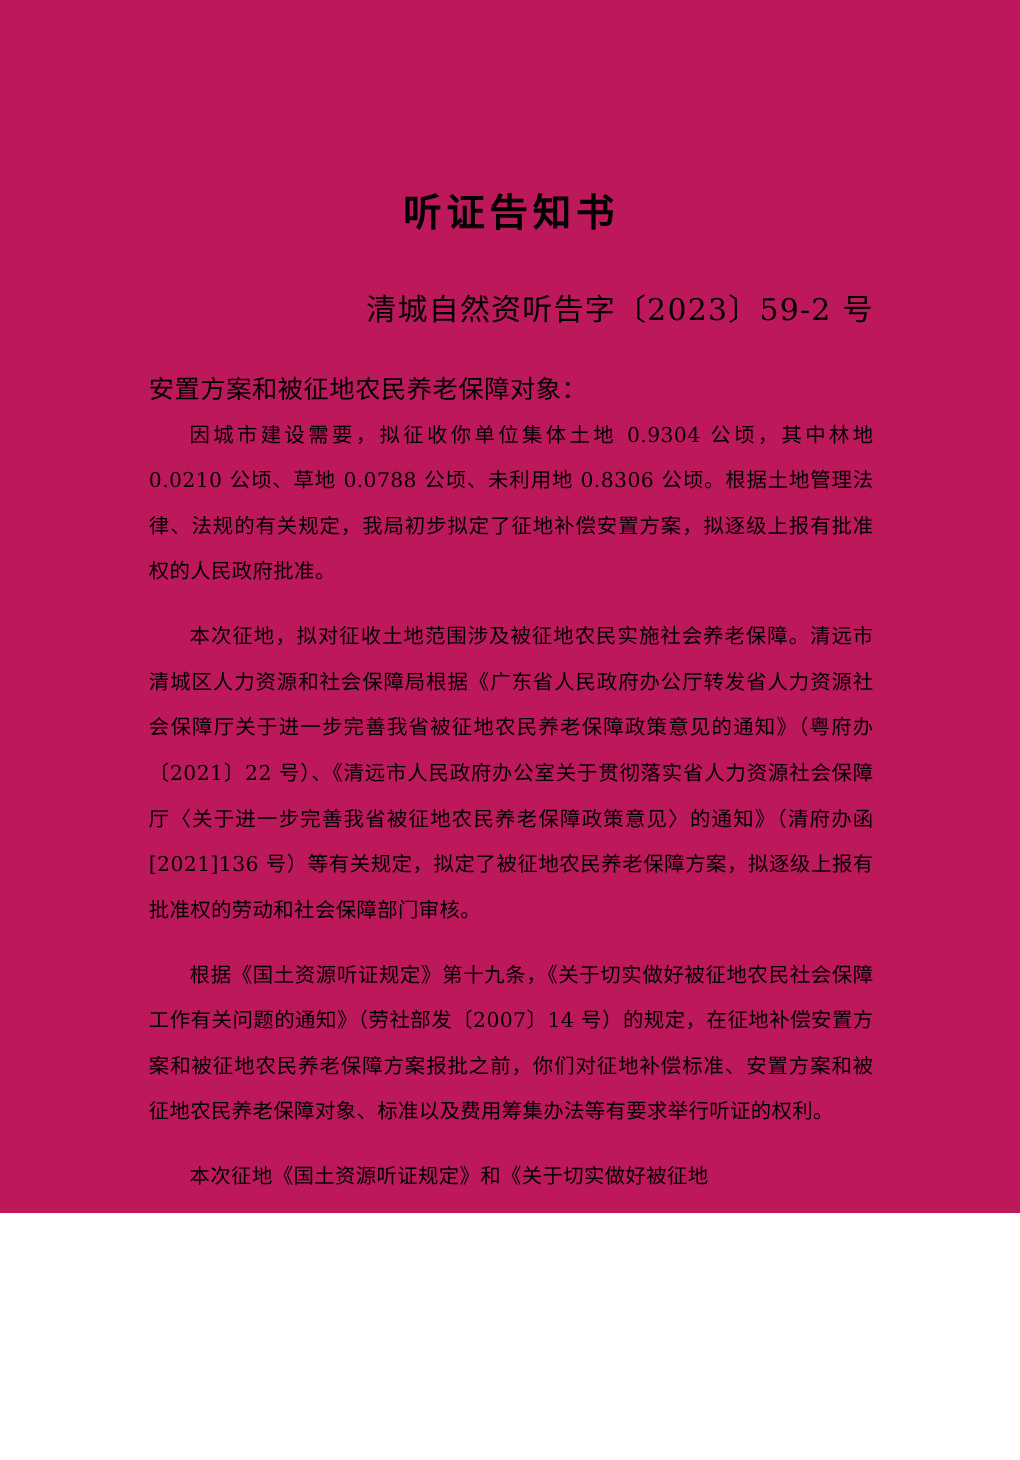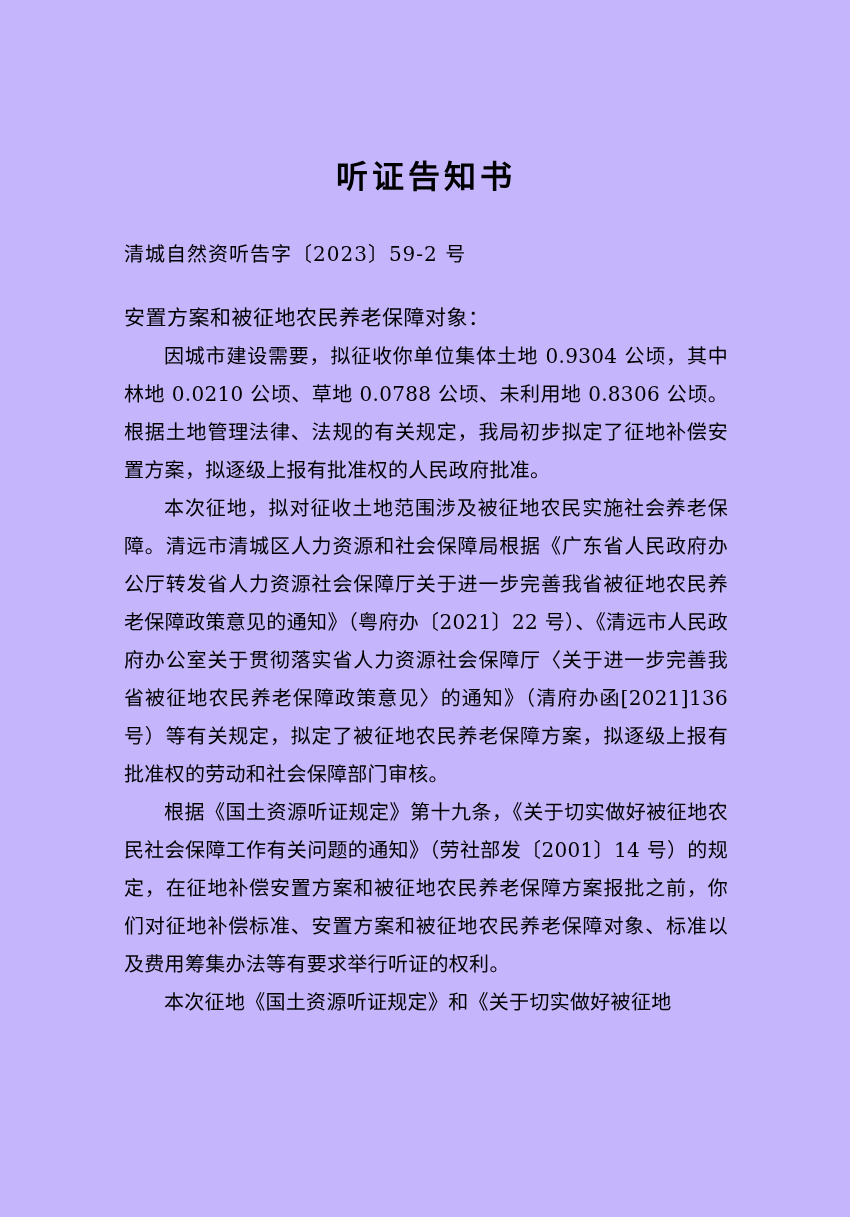--- a/index.html
+++ b/index.html
@@ -8,69 +8,69 @@
     padding: 0;
     background: #ffffff;
   }
   body {
     font-family: "DejaVu Sans", "Liberation Sans", sans-serif;
     color: #000000;
   }
   .page {
     position: relative;
     width: 850px;
-    height: 1217px;
-    background: #c4b5fd;
+    height: 1011px;
+    background: #be185d;
     overflow: hidden;
     box-sizing: border-box;
   }
   .doc-body {
     position: absolute;
     left: 124px;
     top: 0;
     width: 604px;
   }
   .doc-title {
     text-align: center;
     font-size: 32px;
     font-weight: bold;
     letter-spacing: 4px;
     line-height: 1.2;
     margin: 0;
     padding-top: 158px;
     font-family: "DejaVu Sans", "Liberation Sans", sans-serif;
   }
   .doc-number {
-    text-align: left;
-    font-size: 20px;
+    text-align: right;
+    font-size: 25px;
     letter-spacing: 1px;
     margin: 0;
     padding-top: 42px;
     font-family: "DejaVu Serif", "Liberation Serif", serif;
   }
   .recipient {
     font-size: 21px;
     line-height: 38px;
     margin: 0;
     padding-top: 32px;
     letter-spacing: 0.5px;
     font-family: "DejaVu Serif", "Liberation Serif", serif;
   }
   .para {
-    font-size: 20px;
+    font-size: 17px;
     line-height: 38px;
     margin: 0;
     text-align: justify;
     text-justify: inter-character;
     text-indent: 2em;
     letter-spacing: 0.3px;
     font-family: "DejaVu Serif", "Liberation Serif", serif;
   }
   .para + .para {
-    margin-top: 0;
+    margin-top: 16px;
   }
   .para-clipped {
     max-height: 38px;
     overflow: hidden;
   }
 </style>
 </head>
 <body>
 
 <div class="page">
@@ -79,18 +79,18 @@
     <h1 class="doc-title">听证告知书</h1>
 
     <div class="doc-number">清城自然资听告字〔2023〕59-2 号</div>
 
     <div class="recipient">安置方案和被征地农民养老保障对象：</div>
 
     <p class="para">因城市建设需要，拟征收你单位集体土地 0.9304 公顷，其中林地 0.0210 公顷、草地 0.0788 公顷、未利用地 0.8306 公顷。根据土地管理法律、法规的有关规定，我局初步拟定了征地补偿安置方案，拟逐级上报有批准权的人民政府批准。</p>
 
     <p class="para">本次征地，拟对征收土地范围涉及被征地农民实施社会养老保障。清远市清城区人力资源和社会保障局根据《广东省人民政府办公厅转发省人力资源社会保障厅关于进一步完善我省被征地农民养老保障政策意见的通知》（粤府办〔2021〕22 号）、《清远市人民政府办公室关于贯彻落实省人力资源社会保障厅〈关于进一步完善我省被征地农民养老保障政策意见〉的通知》（清府办函[2021]136 号）等有关规定，拟定了被征地农民养老保障方案，拟逐级上报有批准权的劳动和社会保障部门审核。</p>
 
-    <p class="para">根据《国土资源听证规定》第十九条，《关于切实做好被征地农民社会保障工作有关问题的通知》（劳社部发〔2001〕14 号）的规定，在征地补偿安置方案和被征地农民养老保障方案报批之前，你们对征地补偿标准、安置方案和被征地农民养老保障对象、标准以及费用筹集办法等有要求举行听证的权利。</p>
+    <p class="para">根据《国土资源听证规定》第十九条，《关于切实做好被征地农民社会保障工作有关问题的通知》（劳社部发〔2007〕14 号）的规定，在征地补偿安置方案和被征地农民养老保障方案报批之前，你们对征地补偿标准、安置方案和被征地农民养老保障对象、标准以及费用筹集办法等有要求举行听证的权利。</p>
 
     <p class="para para-clipped">本次征地《国土资源听证规定》和《关于切实做好被征地</p>
 
   </div>
 </div>
 
 </body></html>

